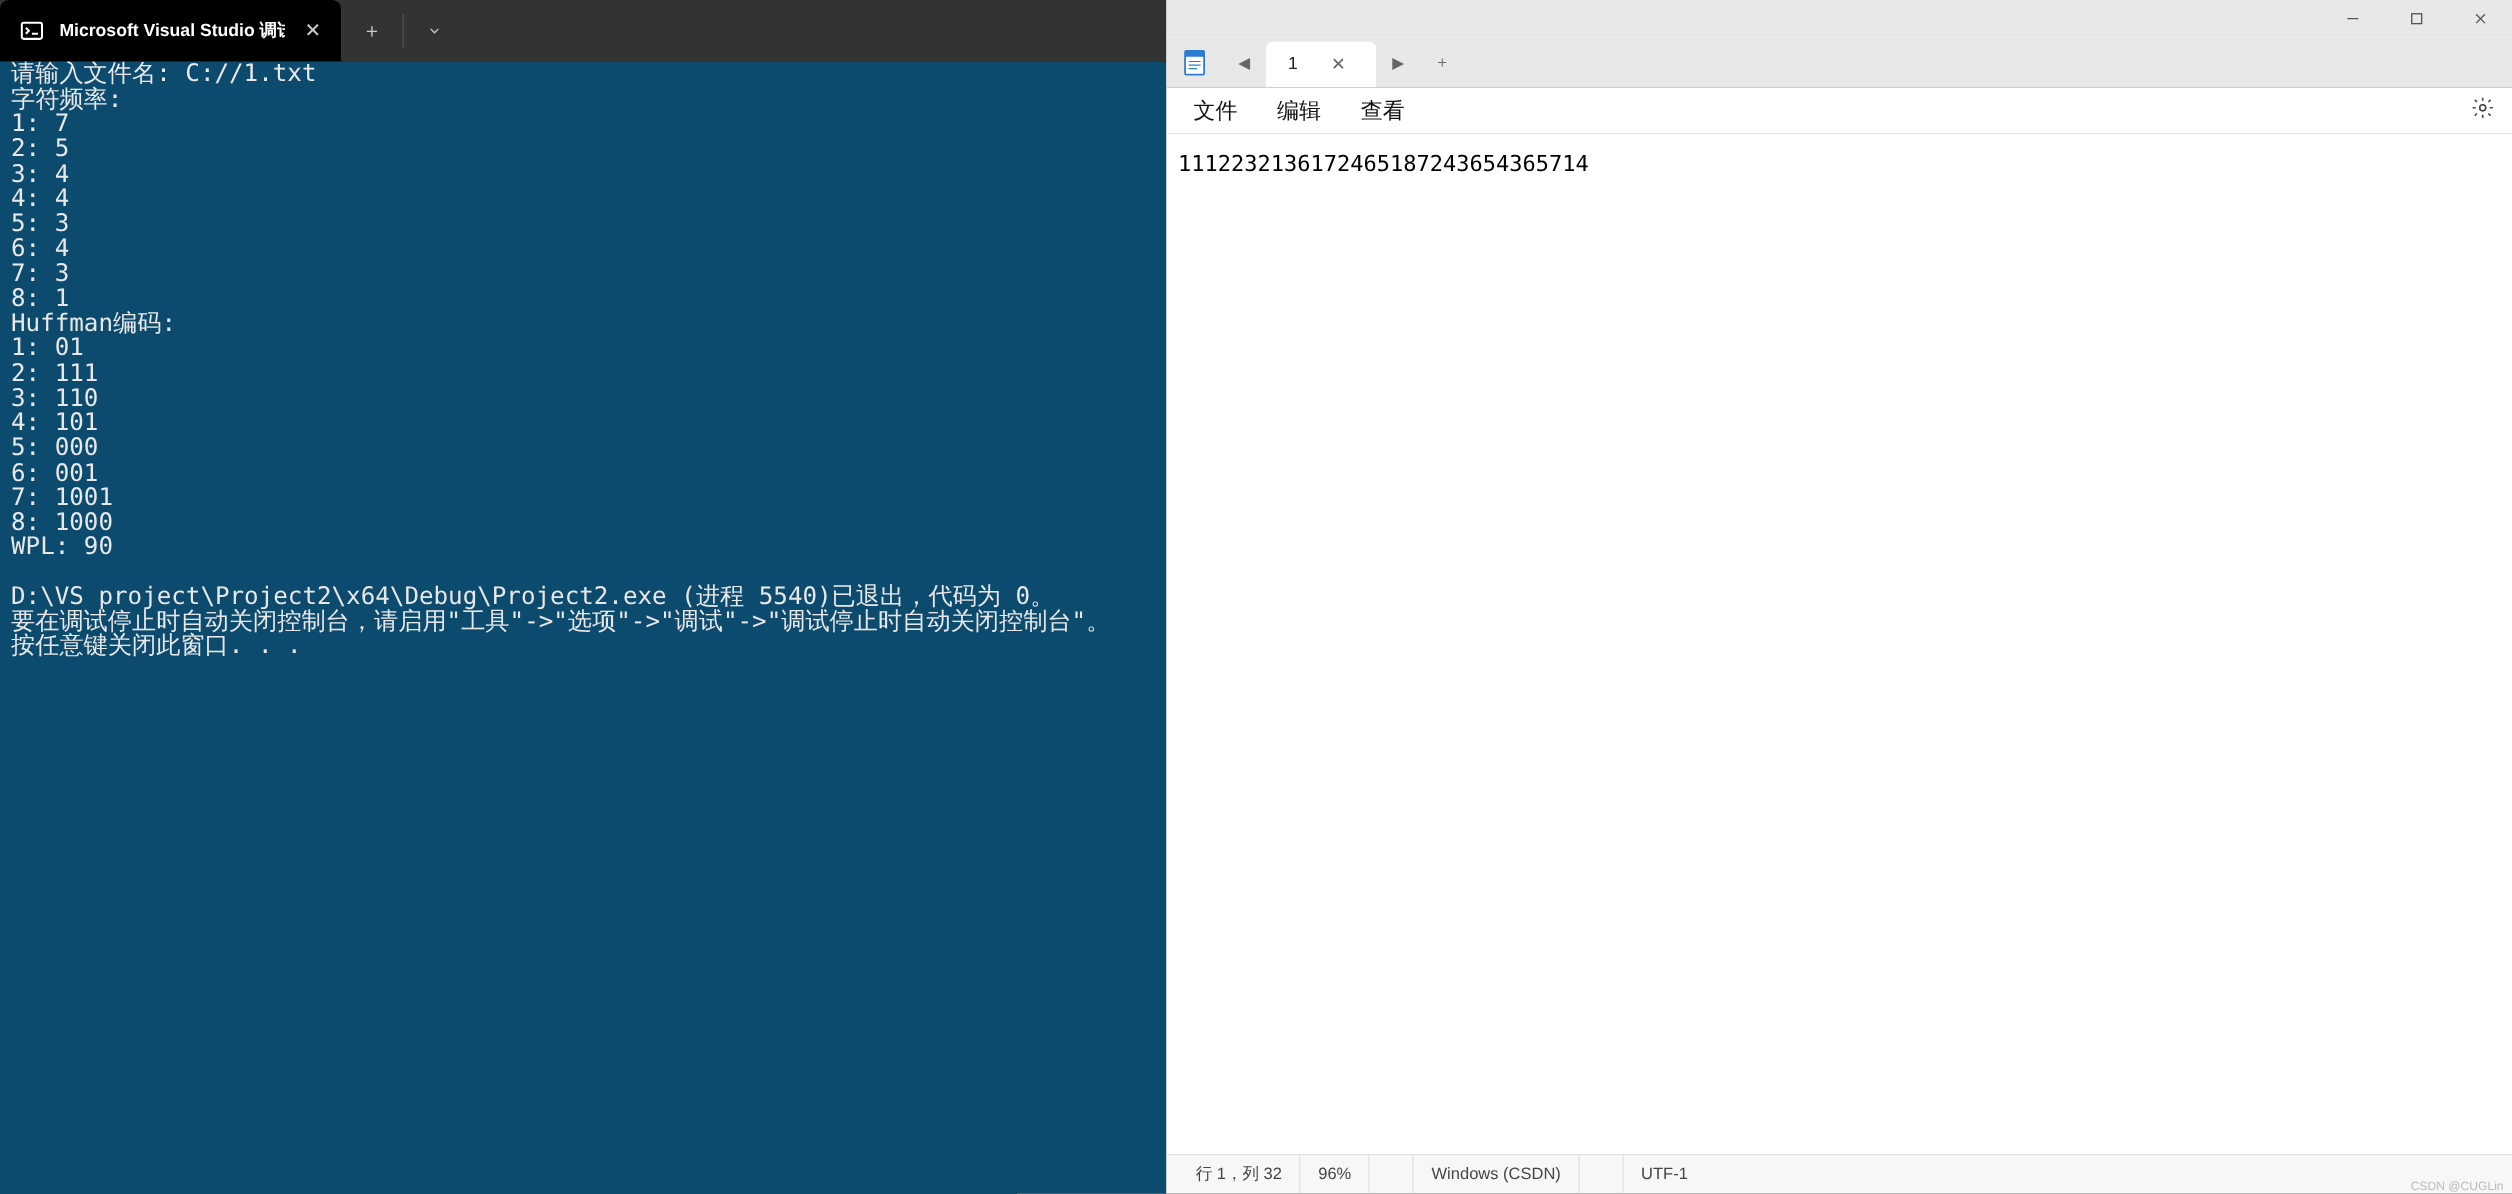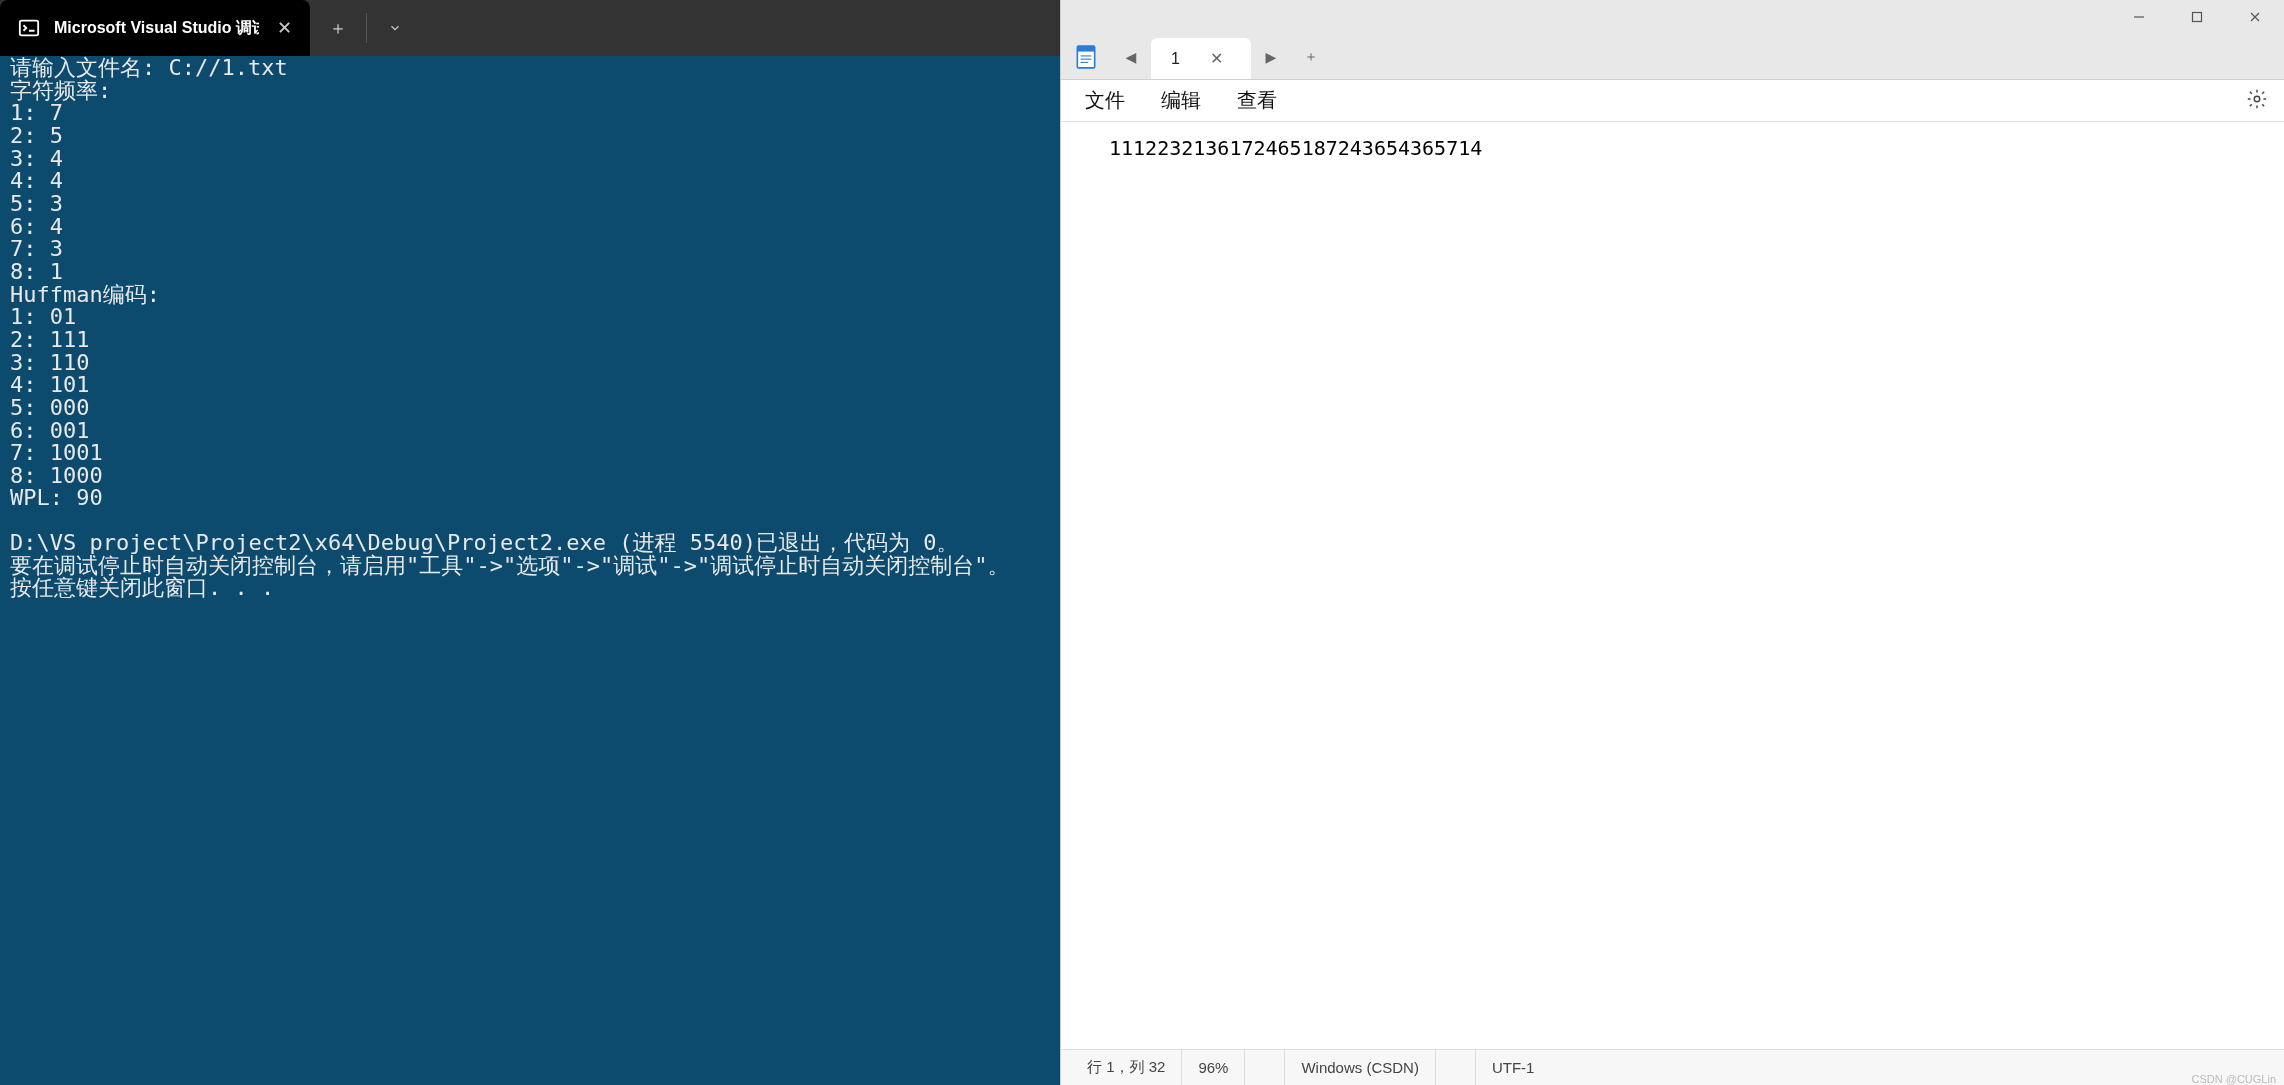--- a/index.html
+++ b/index.html
@@ -181,21 +181,20 @@
       padding: 0 16px;
       border-right: 1px solid #ddd;
       height: 100%;
       display: flex;
       align-items: center;
     }
     .np-status-cell.noborder { border-right: none; }
     .np-status-spacer { flex: 0 0 10px; }
     .watermark {
       position: relative;
-      margin-left: 38px;
     }
   </style>
 </head>
 <body>
 
 <div class="console-window">
   <div class="console-titlebar">
     <div class="console-tab">
       <span class="console-tab-icon">
         <svg width="22" height="22" viewBox="0 0 24 24" fill="none" stroke="#fff" stroke-width="2">

